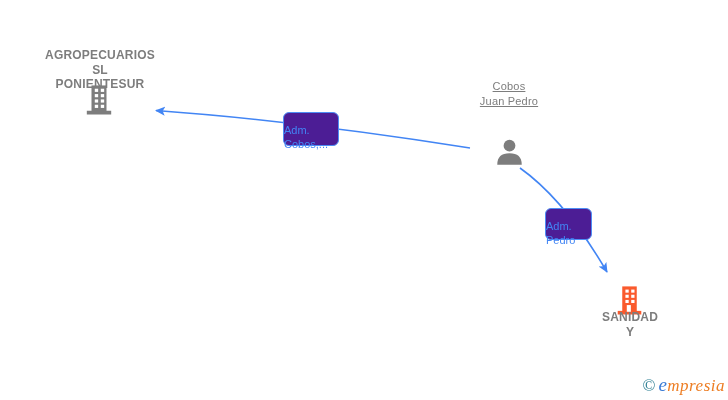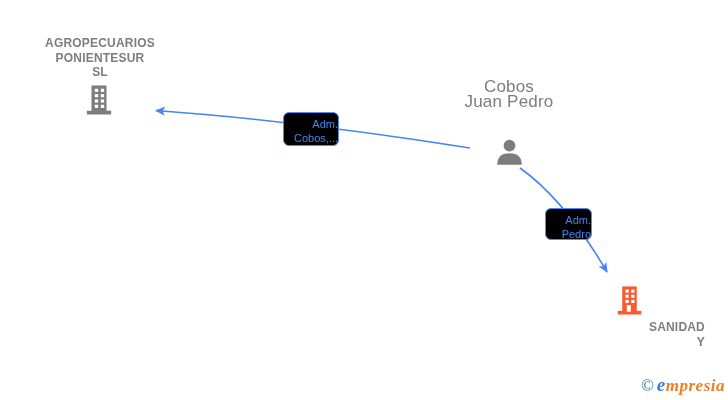--- a/index.html
+++ b/index.html
@@ -31,74 +31,74 @@
   .node-label {
     position: absolute;
     text-align: center;
     color: #7d7d7d;
     font-size: 12px;
     line-height: 14.5px;
     letter-spacing: 0.2px;
     cursor: pointer;
   }
   .node-label.company { font-weight: 700; }
-  .node-label.person  { font-weight: 400; font-size: 17px; line-height: 15px; }
+  .node-label.person  { font-weight: 400; font-size: 11px; line-height: 15px; text-decoration: underline; }
   .node-icon {
     position: absolute;
     cursor: pointer;
   }
   .node-icon svg { display: block; width: 100%; height: 100%; }
   .icon-gray   { color: #7d7d7d; }
   .icon-orange { color: #FA5A2D; }
   .edge-label {
     position: absolute;
     box-sizing: border-box;
-    background: #000000;
+    background: #4c1d95;
     border: 1.5px solid #4d8df5;
     border-radius: 6px;
     color: #4285F4;
     font-size: 11px;
     line-height: 14px;
-    text-align: right;
-    padding-top: 4px;
+    text-align: left;
+    padding-top: 10px;
     cursor: pointer;
   }
   .footer {
     position: absolute;
     right: 3px;
     top: 374px;
     font-family: "Liberation Serif", serif;
     font-size: 17px;
     cursor: pointer;
     white-space: nowrap;
   }
   .footer .copy  { color: #2E7F93; font-style: normal; margin-right: 3px; }
-  .footer .brand { font-style: italic; font-weight: 700; letter-spacing: 0.5px; }
+  .footer .brand { font-style: italic; font-weight: 400; letter-spacing: 0.5px; }
   .footer .brand-e    { color: #3A7BD5; font-style: italic; font-size: 19px; }
   .footer .brand-rest { color: #ED7D23; font-style: italic; }
 </style>
 </head>
 <body>
 
 <div class="canvas">
 
   <svg class="edges" width="728" height="400" viewBox="0 0 728 400">
     <defs>
       <marker id="arrowhead" markerWidth="12" markerHeight="10" refX="9" refY="4.5" orient="auto" markerUnits="userSpaceOnUse">
         <path d="M0,0 L10,4.5 L0,9 L2.3,4.5 Z" fill="#4285F4"></path>
       </marker>
     </defs>
     <path class="edge-path" d="M470,148 Q300,121 156,110.5" marker-end="url(#arrowhead)"></path>
     <path class="edge-path" d="M520,168 Q565,200 607,272" marker-end="url(#arrowhead)"></path>
   </svg>
 
-  <div class="node-label company" style="left:24px; top:36px; width:152px;">
+  <div class="node-label company" style="left:24px; top:48px; width:152px;">
     <div>AGROPECUARIOS</div>
+    <div>SL</div>
     <div>PONIENTESUR</div>
-    <div>SL</div>
   </div>
   <div class="node-icon icon-gray" style="left:84px; top:83px; width:30px; height:33px;">
     <svg viewBox="0 0 32 34">
       <rect x="3" y="29" width="26" height="4" fill="currentColor"></rect>
       <rect x="8" y="2" width="16" height="28" fill="currentColor"></rect>
       <rect x="11.5" y="5.5" width="3.6" height="3.4" fill="#ffffff"></rect>
       <rect x="17.9" y="5.5" width="3.6" height="3.4" fill="#ffffff"></rect>
       <rect x="11.5" y="11.2" width="3.6" height="3.4" fill="#ffffff"></rect>
       <rect x="17.9" y="11.2" width="3.6" height="3.4" fill="#ffffff"></rect>
       <rect x="11.5" y="16.9" width="3.6" height="3.4" fill="#ffffff"></rect>
@@ -125,21 +125,21 @@
       <rect x="8" y="2" width="16" height="28" fill="currentColor"></rect>
       <rect x="11.5" y="5.5" width="3.6" height="3.4" fill="#ffffff"></rect>
       <rect x="17.9" y="5.5" width="3.6" height="3.4" fill="#ffffff"></rect>
       <rect x="11.5" y="11.2" width="3.6" height="3.4" fill="#ffffff"></rect>
       <rect x="17.9" y="11.2" width="3.6" height="3.4" fill="#ffffff"></rect>
       <rect x="11.5" y="16.9" width="3.6" height="3.4" fill="#ffffff"></rect>
       <rect x="17.9" y="16.9" width="3.6" height="3.4" fill="#ffffff"></rect>
       <rect x="13" y="22.6" width="4.5" height="7.4" fill="#ffffff"></rect>
     </svg>
   </div>
-  <div class="node-label company" style="left:555px; top:320px; width:150px;text-align:right;">
+  <div class="node-label company" style="left:555px; top:310px; width:150px;">
     <div>SANIDAD</div>
     <div>Y</div>
   </div>
 
   <div class="edge-label" style="left:283px; top:112px; width:56px; height:34px;">
     <div>Adm.</div>
     <div>Cobos,...</div>
   </div>
   <div class="edge-label" style="left:545px; top:208px; width:47px; height:32px;">
     <div>Adm.</div>

